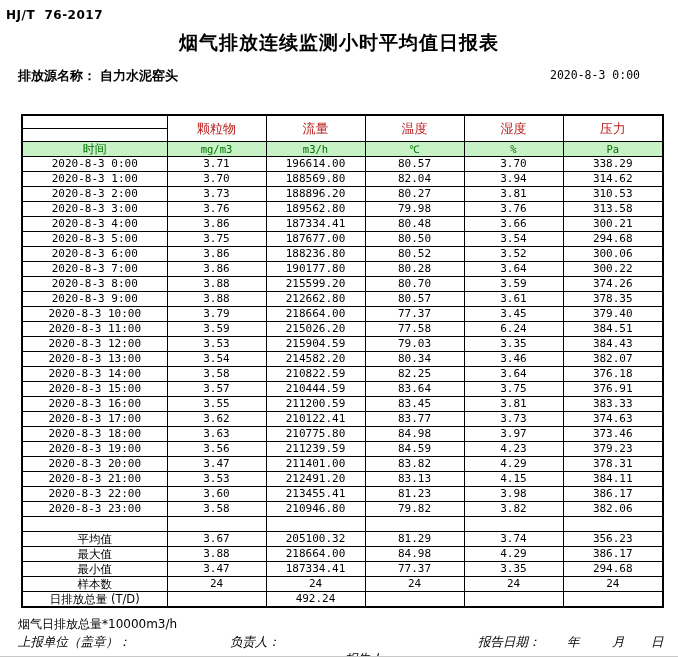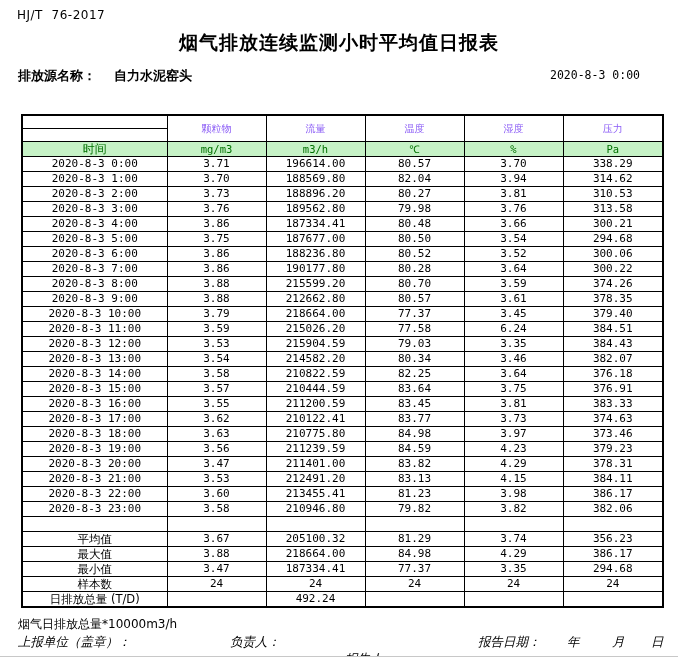--- a/index.html
+++ b/index.html
@@ -10,54 +10,54 @@
   html, body { margin: 0; padding: 0; }
   body {
     width: 678px; height: 657px;
     background: #fff;
     font-family: "DejaVu Sans", sans-serif;
     color: #000;
     position: relative;
     overflow: hidden;
   }
   .std-code {
-    position: absolute; top: 8px; left: 17px;
-    font-size: 12px; font-weight: normal; white-space: pre;
+    position: absolute; top: 8px; left: 6px;
+    font-size: 12px; font-weight: bold; white-space: pre;
     letter-spacing: 0.5px;
   }
   .title {
     position: absolute; top: 30px; left: 0; width: 100%;
     text-align: center; font-size: 19px; font-weight: bold;
     letter-spacing: 1px;
   }
   .meta-left {
     position: absolute; top: 67px; left: 18px;
     font-size: 13px; font-weight: bold; white-space: pre;
   }
-  .meta-left .src-name { margin-left: 18px; font-family: Liberation Serif, serif; }
+  .meta-left .src-name { margin-left: 4px; font-family: Liberation Serif, serif; }
   .meta-date {
     position: absolute; top: 68px; right: 38px;
     font-size: 11.5px; font-weight: normal;
     font-family: "DejaVu Sans Mono", monospace;
   }
   table.report {
     position: absolute; left: 21px; top: 114px;
     width: 641px;
     border-collapse: collapse; table-layout: fixed;
     border: 2px solid var(--border);
     font-size: 11px;
   }
   table.report td {
     border: 1px solid var(--border);
     text-align: center; vertical-align: middle;
     padding: 0; height: 14px; line-height: 14px;
     overflow: hidden; white-space: nowrap;
   }
   tr.h-row td { height: 12px; }
-  td.h-label { font-size: 10px; color: #8b5cf6; }
+  td.h-label { font-size: 13px; color: #b91c1c; }
   tr.unit-row td {
     background: var(--green);
     color: var(--unit-text);
     height: 14px;
     font-family: "DejaVu Sans Mono", monospace;
     font-size: 10.5px;
   }
   tr.unit-row td.time-h {
     font-family: "DejaVu Sans", sans-serif;
     font-size: 12px;

